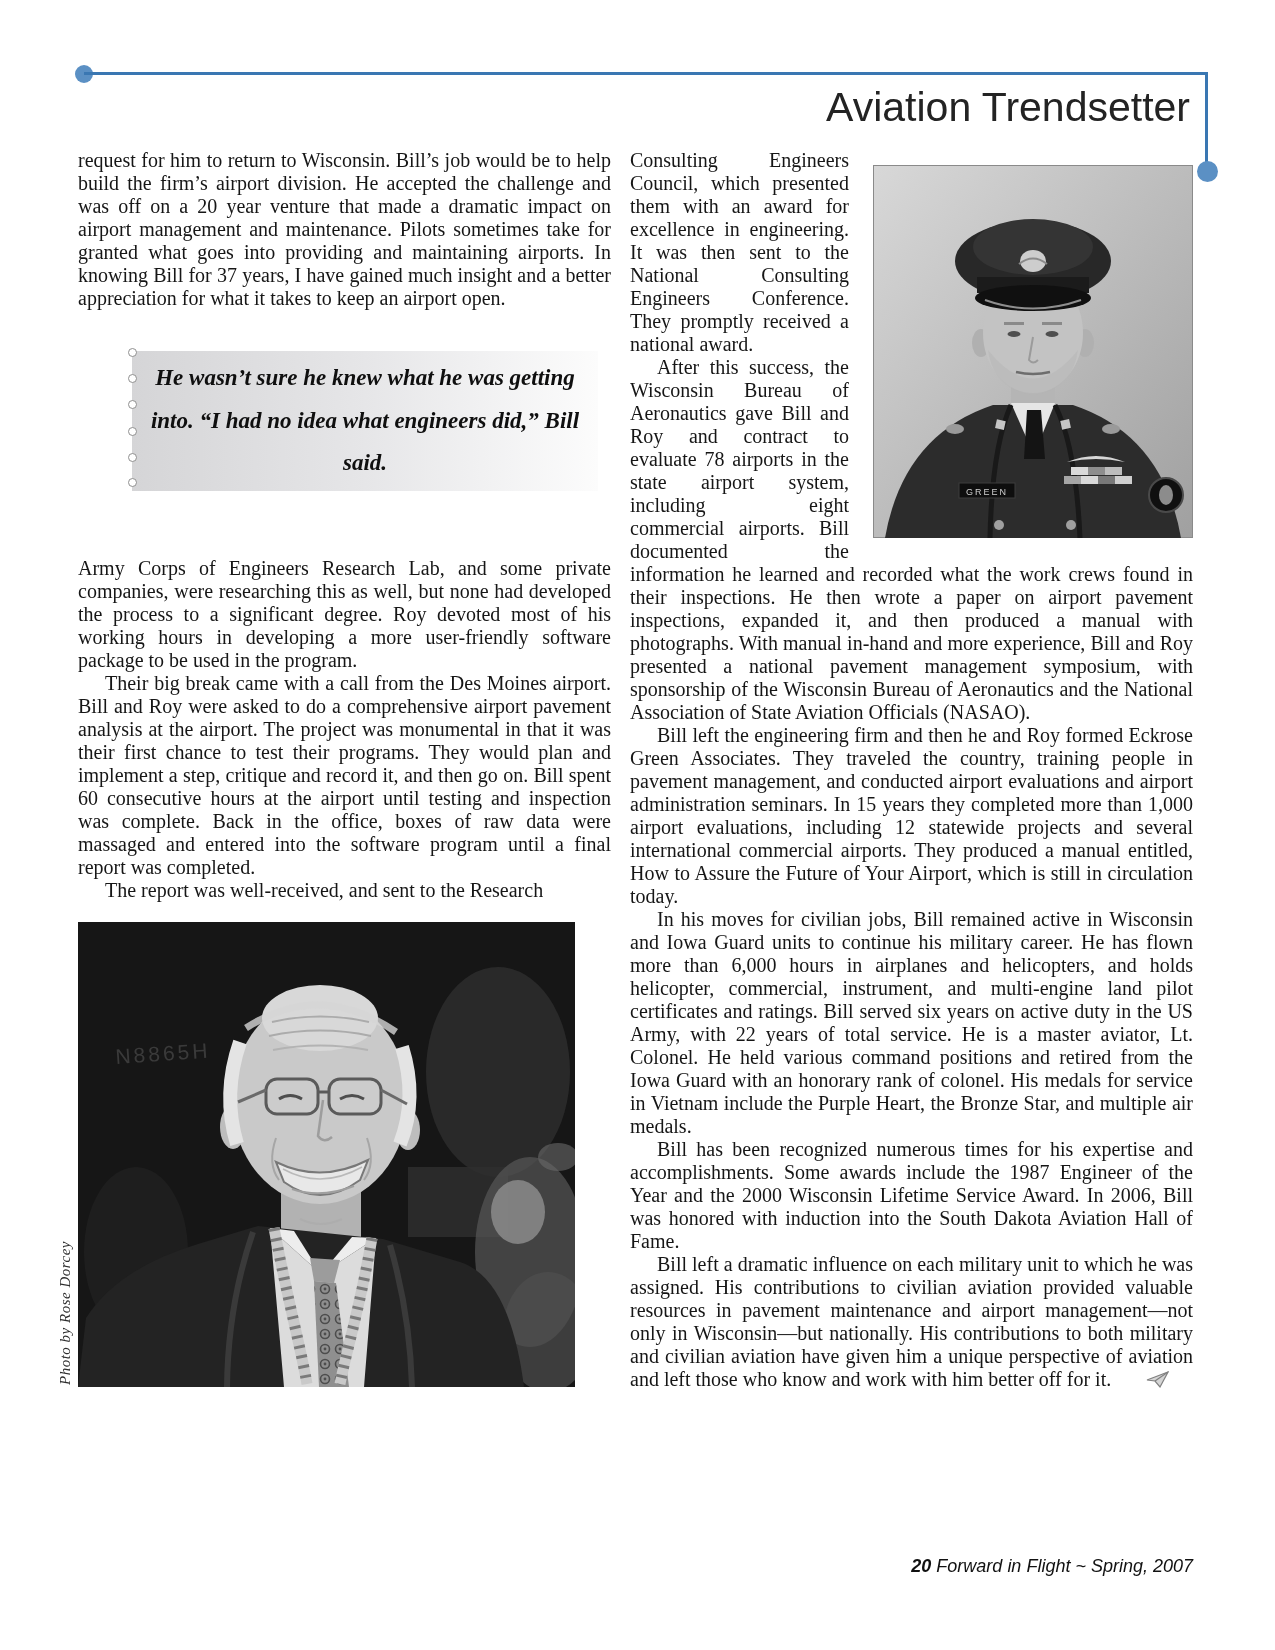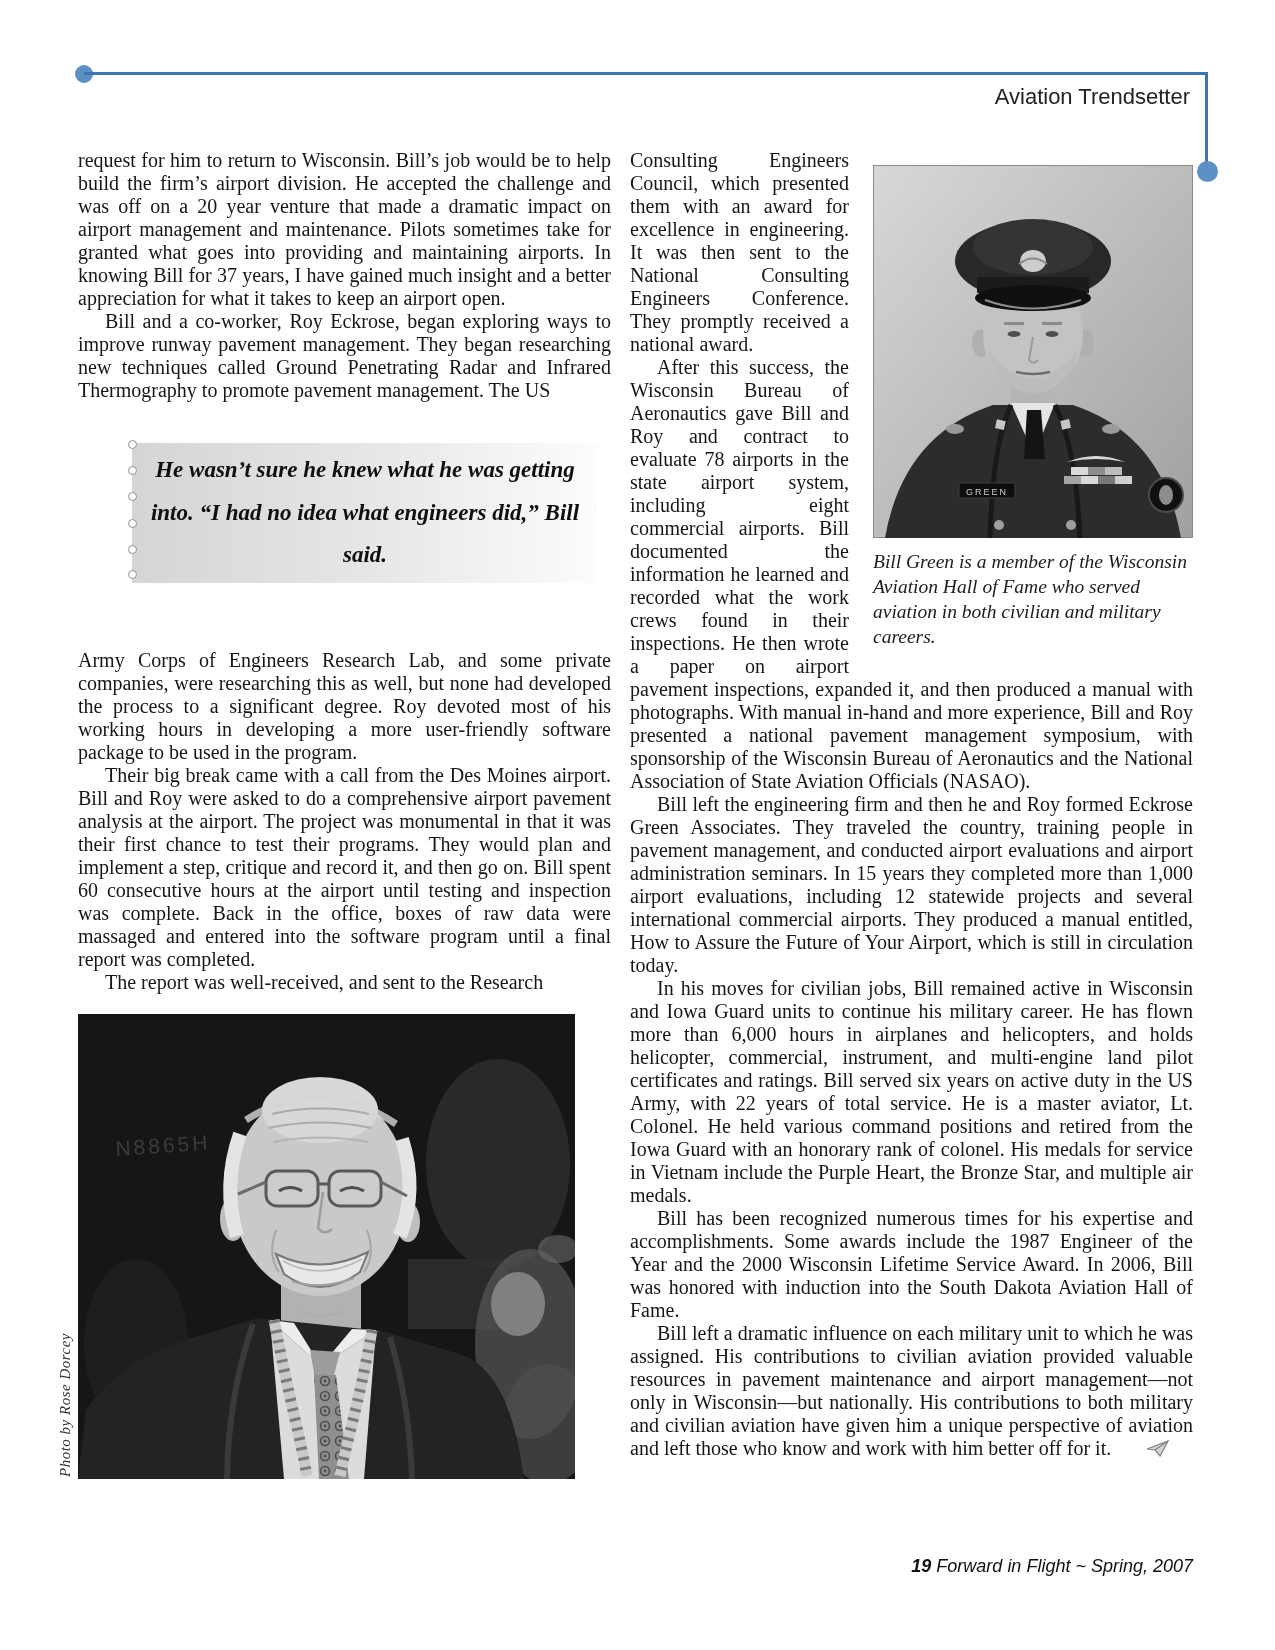--- a/index.html
+++ b/index.html
@@ -8,21 +8,21 @@
     font-family:"Liberation Serif", serif; color:#161616;
     overflow:hidden;
   }
   
   .rule-h { position:absolute; left:84px; top:72px; width:1124px; height:3px; background:#3a77b2; }
   .rule-v { position:absolute; left:1205px; top:72px; width:3px; height:98px; background:#3a77b2; }
   .dot-left  { position:absolute; left:75px;  top:65px;  width:18px; height:18px; border-radius:50%; background:#5b90c4; }
   .dot-right { position:absolute; left:1197px; top:161px; width:21px; height:21px; border-radius:50%; background:#5b90c4; }
   .page-title {
     position:absolute; top:84px; right:85px;
-    font-family:"Liberation Sans", sans-serif; font-size:22px; color:#232323;margin-left:43px;
+    font-family:"Liberation Sans", sans-serif; font-size:41px; color:#232323;margin-left:43px;
   }
   
   .col-left  { position:absolute; left:78px;  top:149px; width:533px; }
   .col-right { position:absolute; left:630px; top:149px; width:563px; }
   .body-p { margin:0; font-size:20px; line-height:23px; text-align:justify; color:#161616; }
   .body-p .it { }
   .indent { text-indent:27px; }
   
   .pull-quote-wrap {
     position:relative; width:466px; min-height:132px; margin:41px 0 66px 54px;
@@ -67,21 +67,20 @@
 
 <div class="dot-left"></div>
 <div class="rule-h"></div>
 <div class="rule-v"></div>
 <div class="dot-right"></div>
 <div class="page-title">Aviation Trendsetter</div>
 
 <div class="col-left">
   <div>
       <p class="body-p"><span>request for him to return to Wisconsin. Bill’s job would be to help build the firm’s airport division. He accepted the challenge and was off on a 20 year venture that made a dramatic impact on airport management and maintenance. Pilots sometimes take for granted what goes into providing and maintaining airports. In knowing Bill for 37 years, I have gained much insight and a better appreciation for what it takes to keep an airport open.</span></p>
-      <p class="body-p indent"><span>Bill and a co-worker, Roy Eckrose, began exploring ways to improve runway pavement management. They began researching new techniques called Ground Penetrating Radar and Infrared Thermography to promote pavement management. The US</span></p>
   <div class="pull-quote-wrap">
     <span class="pq-ring" style="top:-3px"></span>
     <span class="pq-ring" style="top:23px"></span>
     <span class="pq-ring" style="top:49px"></span>
     <span class="pq-ring" style="top:76px"></span>
     <span class="pq-ring" style="top:102px"></span>
     <span class="pq-ring" style="top:127px"></span>
     <div class="pull-quote-text">He wasn’t sure he knew what he was getting into. “I had no idea what engineers did,” Bill said.</div>
   </div>
 <p class="body-p"><span>Army Corps of Engineers Research Lab, and some private companies, were researching this as well, but none had developed the process to a significant degree. Roy devoted most of his working hours in developing a more user-friendly software package to be used in the program.</span></p>
@@ -213,30 +212,29 @@
       </g>
 
       <rect x="86" y="318" width="56" height="15" fill="#0e0e0e" stroke="#3c3c3c"></rect>
       <text x="114" y="329.5" text-anchor="middle" font-family="Liberation Sans, sans-serif" font-size="9" letter-spacing="2" fill="#cfcfcf">GREEN</text>
 
       <circle cx="293" cy="330" r="17" fill="#101010" stroke="#4a4a4a" stroke-width="2"></circle>
       <ellipse cx="293" cy="330" rx="7" ry="10" fill="#8c8c8c"></ellipse>
       <circle cx="126" cy="360" r="5" fill="#9f9f9f"></circle>
       <circle cx="198" cy="360" r="5" fill="#9f9f9f"></circle>
     </svg>
-    <figcaption class="portrait-caption">Bill Green is a member of the Wisconsin Aviation Hall of Fame who served aviation in both civilian and military careers.</figcaption>
   </figure>
   <div>
       <p class="body-p"><span>Consulting Engineers Council, which presented them with an award for excellence in engineering. It was then sent to the National Consulting Engineers Conference. They promptly received a national award.</span></p>
       <p class="body-p indent"><span>After this success, the Wisconsin Bureau of Aeronautics gave Bill and Roy and contract to evaluate 78 airports in the state airport system, including eight commercial airports. Bill documented the information he learned and recorded what the work crews found in their inspections. He then wrote a paper on airport pavement inspections, expanded it, and then produced a manual with photographs. With manual in-hand and more experience, Bill and Roy presented a national pavement management symposium, with sponsorship of the Wisconsin Bureau of Aeronautics and the National Association of State Aviation Officials (NASAO).</span></p>
       <p class="body-p indent"><span>Bill left the engineering firm and then he and Roy formed Eckrose Green Associates.  They traveled the country, training people in pavement management, and conducted airport evaluations and airport administration seminars. In 15 years they completed more than 1,000 airport evaluations, including 12 statewide projects and several international commercial airports. They produced a manual entitled, </span><span class="it">How to Assure the Future of Your Airport</span><span>, which is still in circulation today.</span></p>
       <p class="body-p indent"><span>In his moves for civilian jobs, Bill remained active in Wisconsin and Iowa Guard units to continue his military career. He has flown more than 6,000 hours in airplanes and helicopters, and holds helicopter, commercial, instrument, and multi-engine land pilot certificates and ratings. Bill served six years on active duty in the US Army, with 22 years of total service. He is a master aviator, Lt. Colonel. He held various command positions and retired from the Iowa Guard with an honorary rank of colonel. His medals for service in Vietnam include the Purple Heart, the Bronze Star, and multiple air medals.</span></p>
       <p class="body-p indent"><span>Bill has been recognized numerous times for his expertise and accomplishments. Some awards include the 1987 Engineer of the Year and the 2000 Wisconsin Lifetime Service Award. In 2006, Bill was honored with induction into the South Dakota Aviation Hall of Fame.</span></p>
       <p class="body-p indent"><span>Bill left a dramatic influence on each military unit to which he was assigned. His contributions to civilian aviation provided valuable resources in pavement maintenance and airport management—not only in Wisconsin—but nationally. His contributions to both military and civilian aviation have given him a unique perspective of aviation and left those who know and work with him better off for it.</span><span class="end-mark"><svg width="23" height="18" viewBox="0 0 23 18">
             <polygon points="1,10 22,2 14,17 9,11" fill="#d5d5d5" stroke="#808080" stroke-width="1.2"></polygon>
             <path d="M22,2 L9,11" stroke="#808080" stroke-width="1.2" fill="none"></path>
           </svg></span></p>
     </div>
 </div>
 
 <div class="footer">
-  <span class="pg">19</span><span>Forward in Flight ~ Spring, 2007</span>
+  <span class="pg">20</span><span>Forward in Flight ~ Spring, 2007</span>
 </div>
 
 </body></html>

